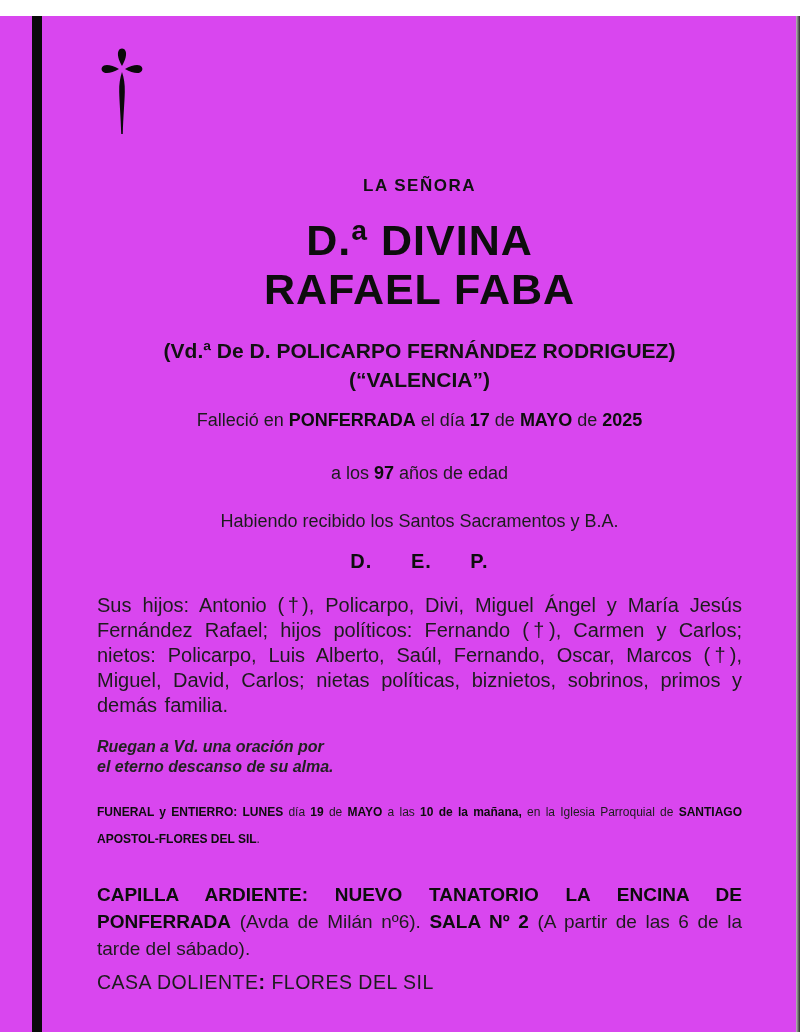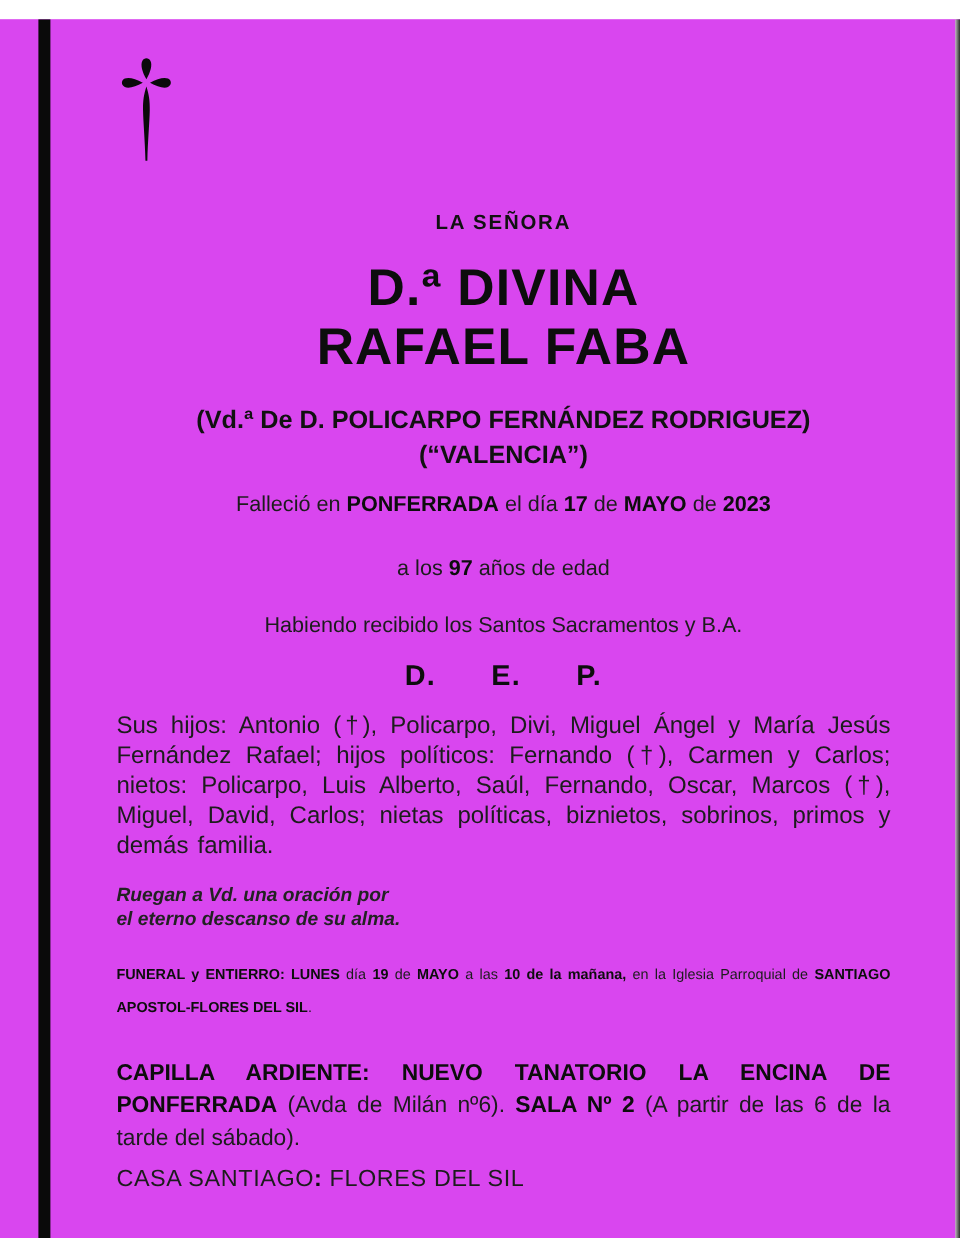--- a/index.html
+++ b/index.html
@@ -70,21 +70,21 @@
     font-size: 21px;
     line-height: 29px;
     font-weight: bold;
     color: #111;
   }
   .death-line   { top: 394px; font-size: 18px; }
   .age-line     { top: 447px; font-size: 18px; }
   .sacraments   { top: 495px; font-size: 18px; text-align: center; }
   .dep {
     top: 534px;
-    font-size: 24px;
+    font-size: 20px;
     font-weight: bold;
     word-spacing: 1.6em;
     letter-spacing: 1px;
     color: #0d0d0d;
   }
   .family {
     top: 577px;
     font-size: 20px;
     line-height: 25px;
     word-spacing: 2px;
@@ -137,21 +137,21 @@
     <span>D.ª DIVINA</span><br>
     <span>RAFAEL FABA</span>
   </h1>
 
   <p class="block center widow-line">
     <span>(Vd.ª De D. POLICARPO FERNÁNDEZ RODRIGUEZ)</span><br>
     <span>(“VALENCIA”)</span>
   </p>
 
   <p class="block center death-line">
-    <span>Falleció en </span><strong>PONFERRADA</strong><span> el día </span><strong>17</strong><span> de </span><strong>MAYO</strong><span> de </span><strong>2023</strong>
+    <span>Falleció en </span><strong>PONFERRADA</strong><span> el día </span><strong>17</strong><span> de </span><strong>MAYO</strong><span> de </span><strong>2025</strong>
   </p>
 
   <p class="block center age-line">
     <span>a los </span><strong>97</strong><span> años de edad</span>
   </p>
 
   <p class="block center sacraments">Habiendo recibido los Santos Sacramentos y B.A.</p>
 
   <p class="block center dep">D. E. P.</p>
 
@@ -164,16 +164,16 @@
 
   <p class="block justify funeral">
     <strong>FUNERAL y ENTIERRO: LUNES</strong><span> día </span><strong>19</strong><span> de </span><strong>MAYO</strong><span> a las </span><strong>10 de la mañana,</strong><span> en la Iglesia Parroquial de </span><strong>SANTIAGO APOSTOL-FLORES DEL SIL</strong><span>.</span>
   </p>
 
   <p class="block justify chapel">
     <strong>CAPILLA ARDIENTE: NUEVO TANATORIO LA ENCINA DE PONFERRADA</strong><span> (Avda de Milán nº6). </span><strong>SALA Nº 2</strong><span> (A partir de las 6 de la tarde del sábado).</span>
   </p>
 
   <p class="block mourning-house">
-    <span>CASA SANTIAGO</span><strong>:</strong><span> FLORES DEL SIL</span>
+    <span>CASA DOLIENTE</span><strong>:</strong><span> FLORES DEL SIL</span>
   </p>
 
 </div>
 
 </body></html>

